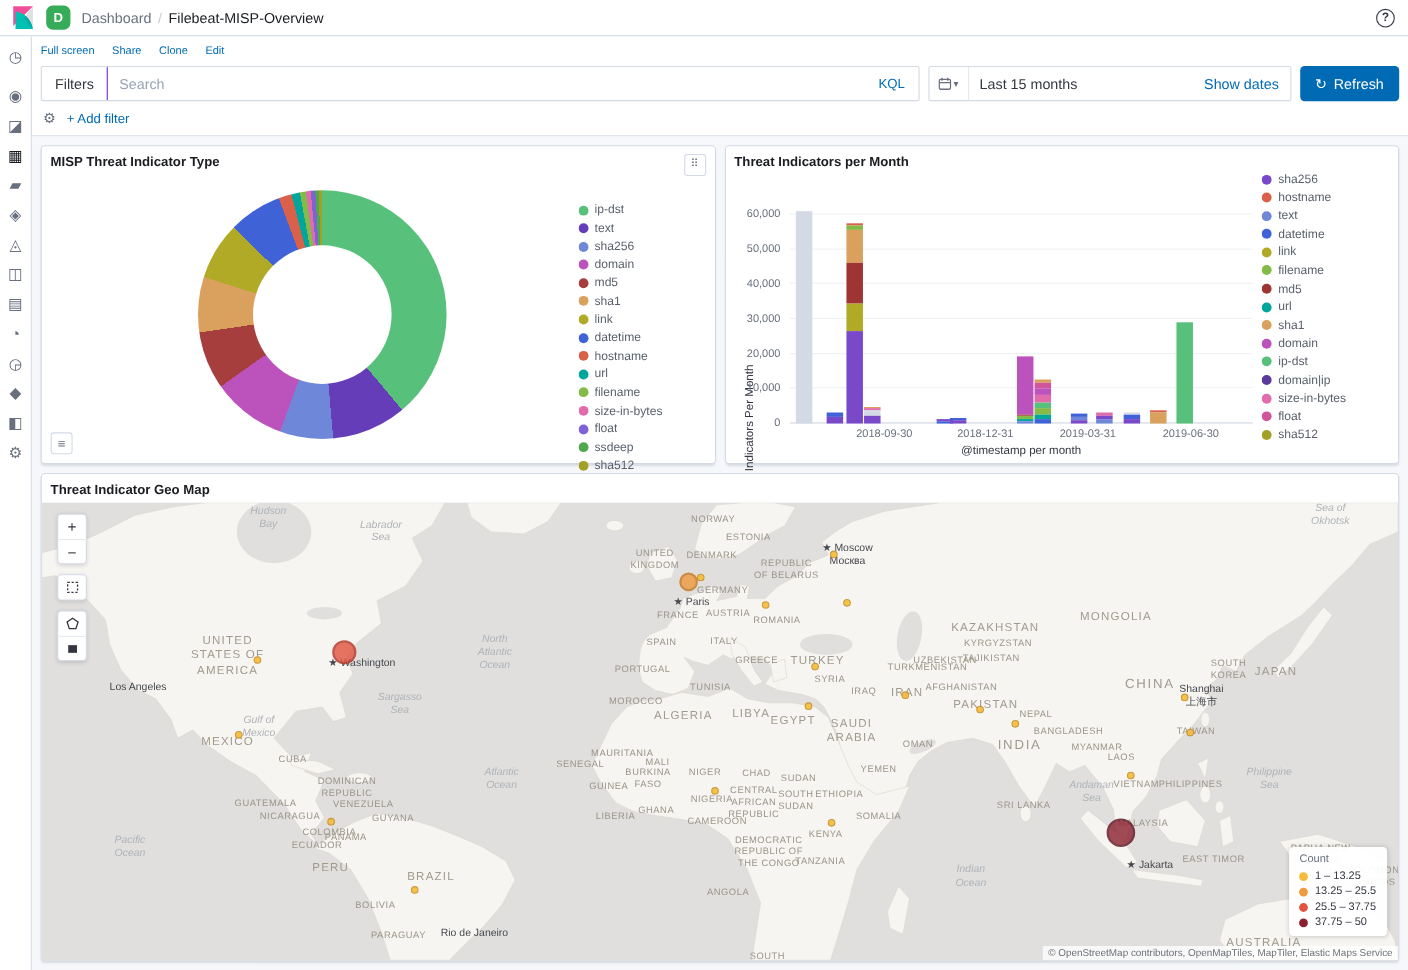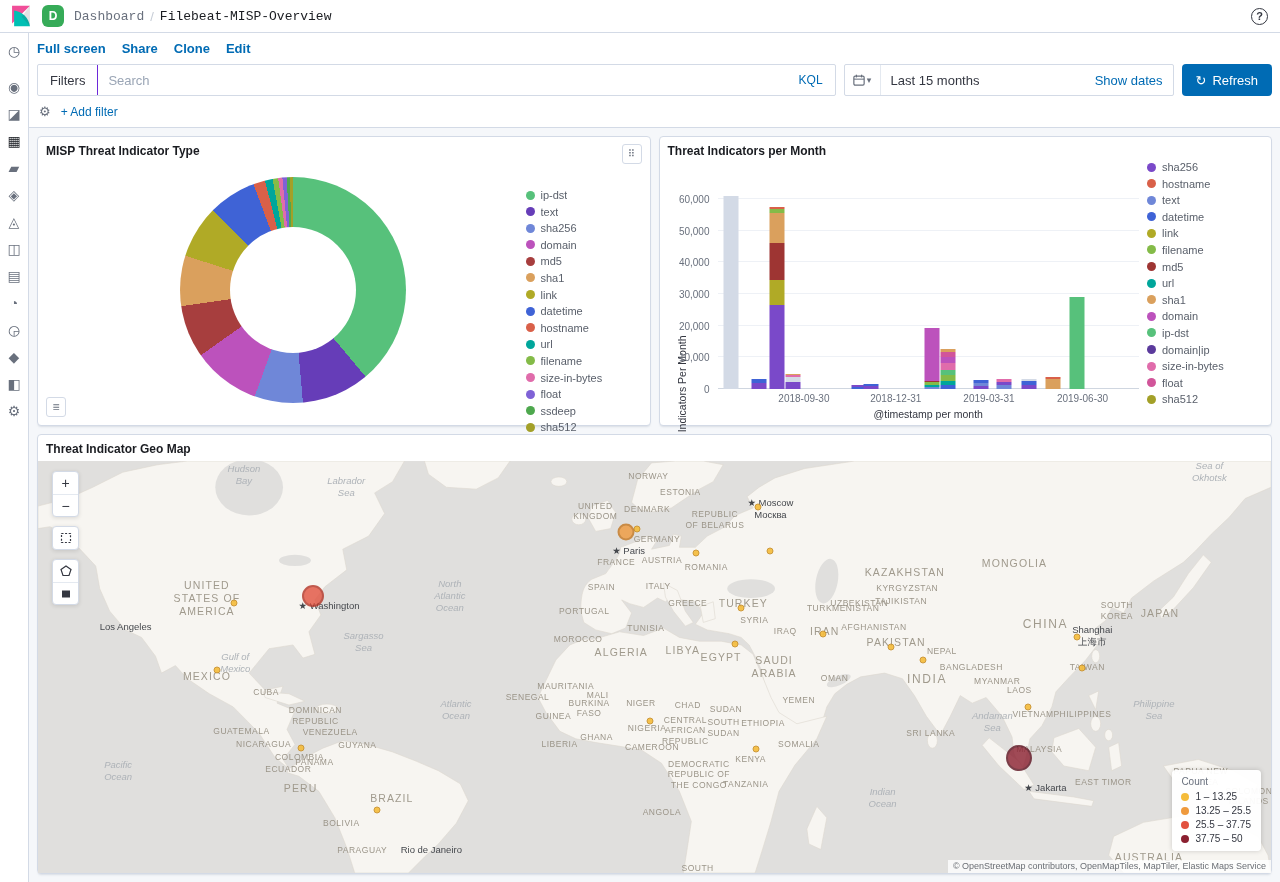--- a/index.html
+++ b/index.html
@@ -11,39 +11,39 @@
   button { font-family:inherit; border:none; background:none; padding:0; cursor:pointer; }
   a { cursor:pointer; text-decoration:none; }
 
   
   .top-bar { height:33px; display:flex; align-items:center; gap:10px; padding:0 12px 0 10px;
              border-bottom:1px solid #d3dae6; background:#fff; position:relative; z-index:20; }
   .logo { width:22px; height:22px; display:flex; }
   .space-badge { width:22px; height:22px; border-radius:6px; background:#36ab58; color:#fff;
                  font-size:12px; font-weight:700; display:flex; align-items:center; justify-content:center; }
   .breadcrumbs { display:flex; align-items:center; gap:6px; font-size:13px; }
-  .crumb { color:#69707d;font-family:Liberation Mono, monospace; }
+  .crumb { color:#69707d; }
   .crumb-sep { color:#c6ccd6; }
   .crumb.current { color:#1a1c21; }
   .header-right { margin-left:auto; }
   .help-icon { width:17px; height:17px; border-radius:50%; border:1.5px solid #343741; color:#343741;
                font-size:11px; font-weight:700; display:flex; align-items:center; justify-content:center; }
 
   
   .below-header { display:flex; height:849px; }
   .sidebar { width:29px; border-right:1px solid #d3dae6; background:#fff; display:flex;
              flex-direction:column; align-items:center; padding-top:11px; gap:13px; flex:none; }
   .nav-icon { font-size:14px; color:#69707d; line-height:1; }
   .nav-icon.first { margin-bottom:9px; }
   .nav-icon.active { color:#16191f; }
   .main-col { flex:1; min-width:0; display:flex; flex-direction:column; }
 
   
   .action-links { display:flex; gap:16px; padding:8px 8px 7px 8px; }
-  .action-link { color:#006BB4; font-size:13px;font-weight:bold; }
+  .action-link { color:#006BB4; font-size:10px; }
 
   
   .query-bar { display:flex; gap:8px; padding:1px 8px 8px 8px; align-items:center; }
   .search-group { flex:1; height:32px; display:flex; align-items:center; border:1px solid #d3dae6;
                   border-radius:2px; background:#fff; }
   .filters-btn { height:100%; padding:0 12px; color:#343741; font-size:13px; border-right:1px solid #6d28d9; }
   .search-input { flex:1; height:100%; border:none; outline:none; padding:0 10px; font-size:13px; color:#343741; background:transparent; }
   .search-input::placeholder { color:#9aa5b5; }
   .kql-btn { padding:0 12px; color:#006BB4; font-size:12px; }
   .date-group { width:330px; height:32px; display:flex; align-items:center; border:1px solid #d3dae6;

